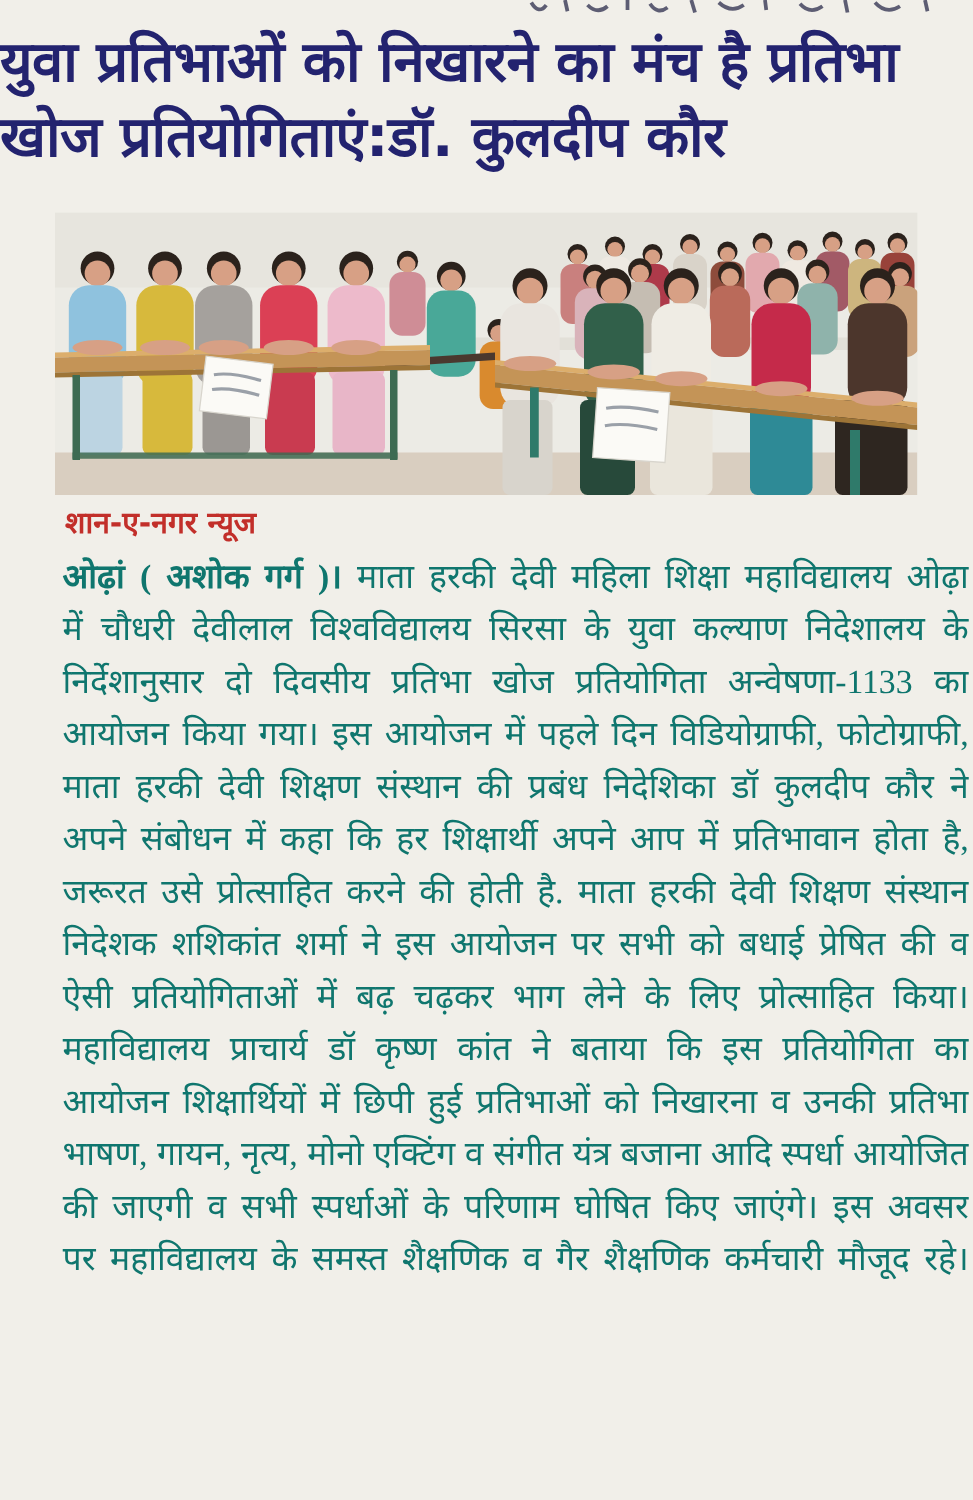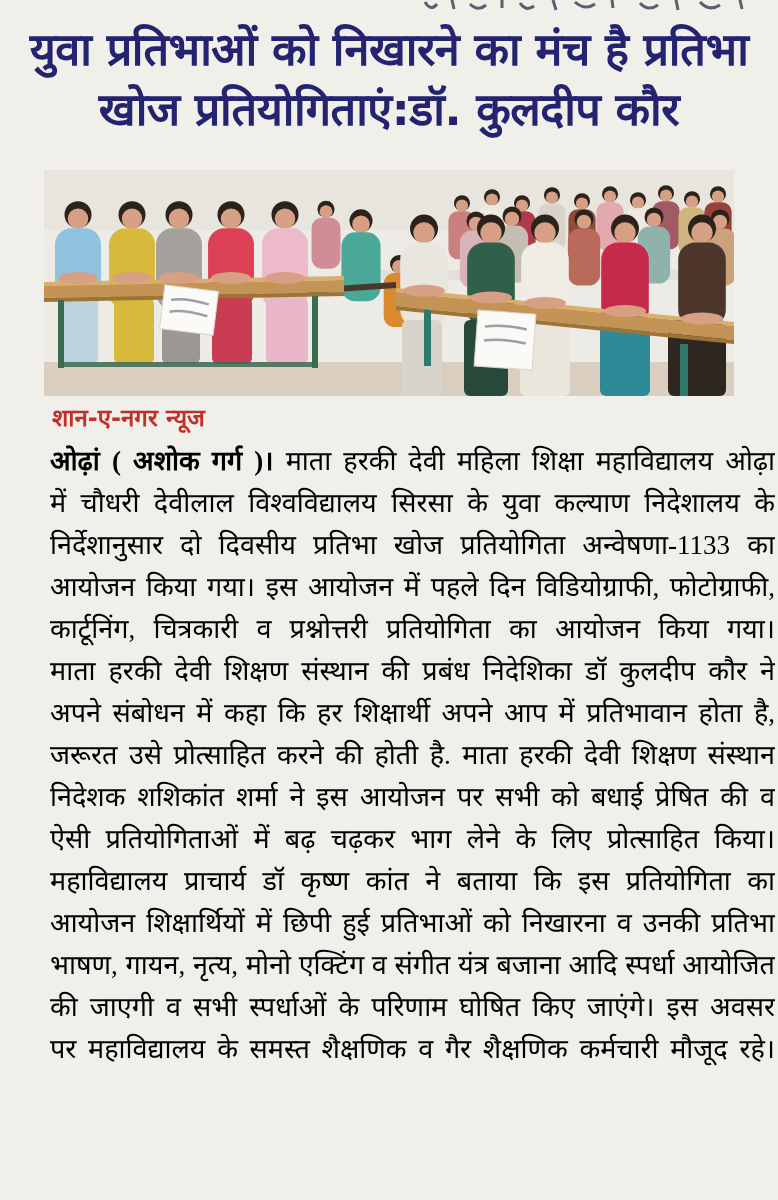--- a/index.html
+++ b/index.html
@@ -6,21 +6,20 @@
   body{
     width:778px;height:1200px;
     background:#f1efe9;
     font-family:"Liberation Serif", serif;
     overflow:hidden;
     position:relative;
   }
   .remnant{position:absolute;top:0;left:0;width:778px;height:15px;}
   .headline{
     padding-top:20px;
-    text-align:center;
     color:#23236f;
     font-family:"DejaVu Sans", sans-serif;
     font-weight:700;
     font-size:45px;
     line-height:60px;
     letter-spacing:-0.5px;
   }
   .photo-frame{
     width:690px;height:226px;
     margin:30px auto 0 auto;
@@ -32,21 +31,21 @@
   .byline{
     margin:7px 0 0 52px;
     color:#c22f2a;
     font-family:"DejaVu Sans", sans-serif;
     font-weight:700;
     font-size:24px;
     line-height:30px;
   }
   .article-body{
     margin:8px 3px 0 50px;
-    color:#000000;
+    color:#0f766e;
   }
   .body-line{
     font-size:27px;
     line-height:40px;
     height:42px;
     overflow:hidden;
     text-align:justify;
     text-align-last:justify;
     -moz-text-align-last:justify;
   }
@@ -269,21 +268,20 @@
     </svg>
 </div>
 
 <div class="byline">शान-ए-नगर न्यूज</div>
 
 <div class="article-body">
     <div class="body-line"><span class="lead-bold">ओढ़ां ( अशोक गर्ग )।</span> माता हरकी देवी महिला शिक्षा महाविद्यालय ओढ़ा</div>
     <div class="body-line">में चौधरी देवीलाल विश्वविद्यालय सिरसा के युवा कल्याण निदेशालय के</div>
     <div class="body-line">निर्देशानुसार दो दिवसीय प्रतिभा खोज प्रतियोगिता अन्वेषणा-1133 का</div>
     <div class="body-line">आयोजन किया गया। इस आयोजन में पहले दिन विडियोग्राफी, फोटोग्राफी,</div>
-    <div class="body-line">कार्टूनिंग, चित्रकारी व प्रश्नोत्तरी प्रतियोगिता का आयोजन किया गया।</div>
     <div class="body-line">माता हरकी देवी शिक्षण संस्थान की प्रबंध निदेशिका डॉ कुलदीप कौर ने</div>
     <div class="body-line">अपने संबोधन में कहा कि हर शिक्षार्थी अपने आप में प्रतिभावान होता है,</div>
     <div class="body-line">जरूरत उसे प्रोत्साहित करने की होती है. माता हरकी देवी शिक्षण संस्थान</div>
     <div class="body-line">निदेशक शशिकांत शर्मा ने इस आयोजन पर सभी को बधाई प्रेषित की व</div>
     <div class="body-line">ऐसी प्रतियोगिताओं में बढ़ चढ़कर भाग लेने के लिए प्रोत्साहित किया।</div>
     <div class="body-line">महाविद्यालय प्राचार्य डॉ कृष्ण कांत ने बताया कि इस प्रतियोगिता का</div>
     <div class="body-line">आयोजन शिक्षार्थियों में छिपी हुई प्रतिभाओं को निखारना व उनकी प्रतिभा</div>
     <div class="body-line">भाषण, गायन, नृत्य, मोनो एक्टिंग व संगीत यंत्र बजाना आदि स्पर्धा आयोजित</div>
     <div class="body-line">की जाएगी व सभी स्पर्धाओं के परिणाम घोषित किए जाएंगे। इस अवसर</div>
     <div class="body-line">पर महाविद्यालय के समस्त शैक्षणिक व गैर शैक्षणिक कर्मचारी मौजूद रहे।</div>

